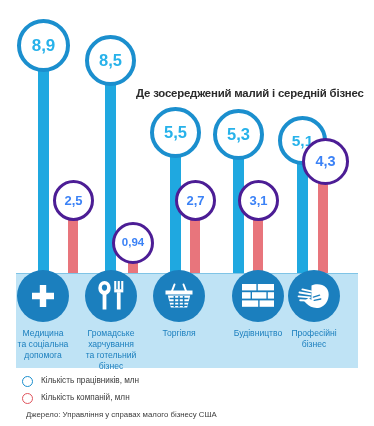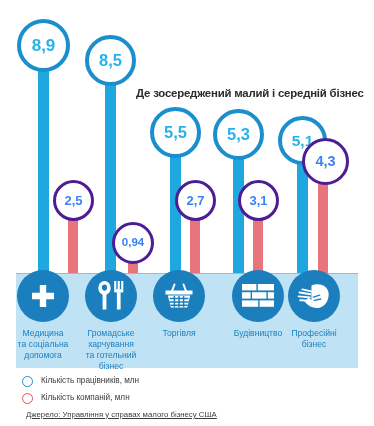--- a/index.html
+++ b/index.html
@@ -98,21 +98,21 @@
     box-sizing:border-box;margin-right:8px;flex:none;
     background:#ffffff;
   }
   .legend-dot.blue{border:1.6px solid #1b8fce;}
   .legend-dot.red{border:1.6px solid #e0545d;}
   .legend-text{
     font-size:8.2px;color:#3b3b3b;
   }
   .source{
     position:absolute;left:26px;top:410px;
-    font-size:7.8px;color:#3b3b3b;text-decoration:underline;
+    font-size:7.8px;color:#3b3b3b;
   }
 
   svg{display:block;}
 </style>
 </head>
 <body>
 
 <div id="infographic">
 
   <div class="chart-title">Де зосереджений малий і середній бізнес</div>

